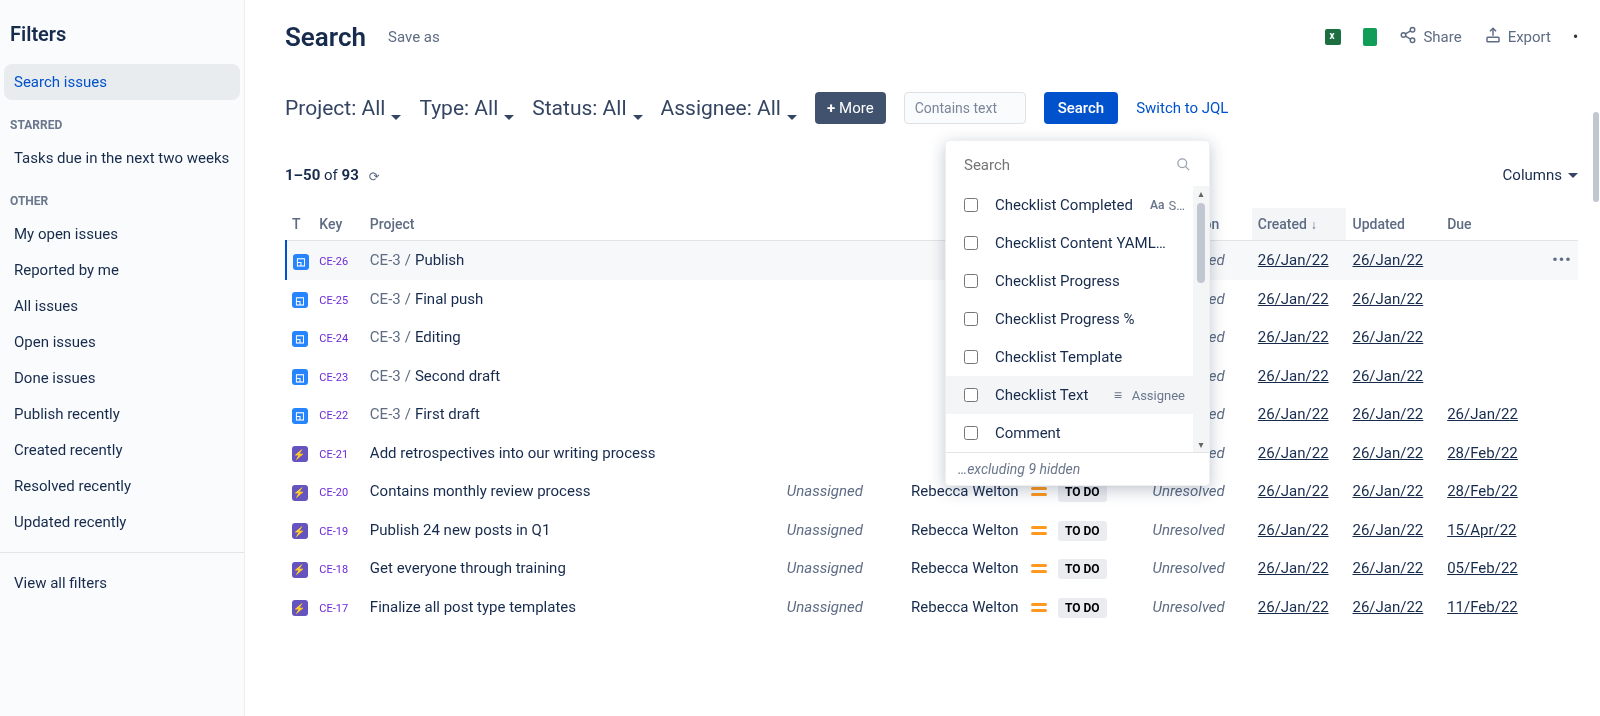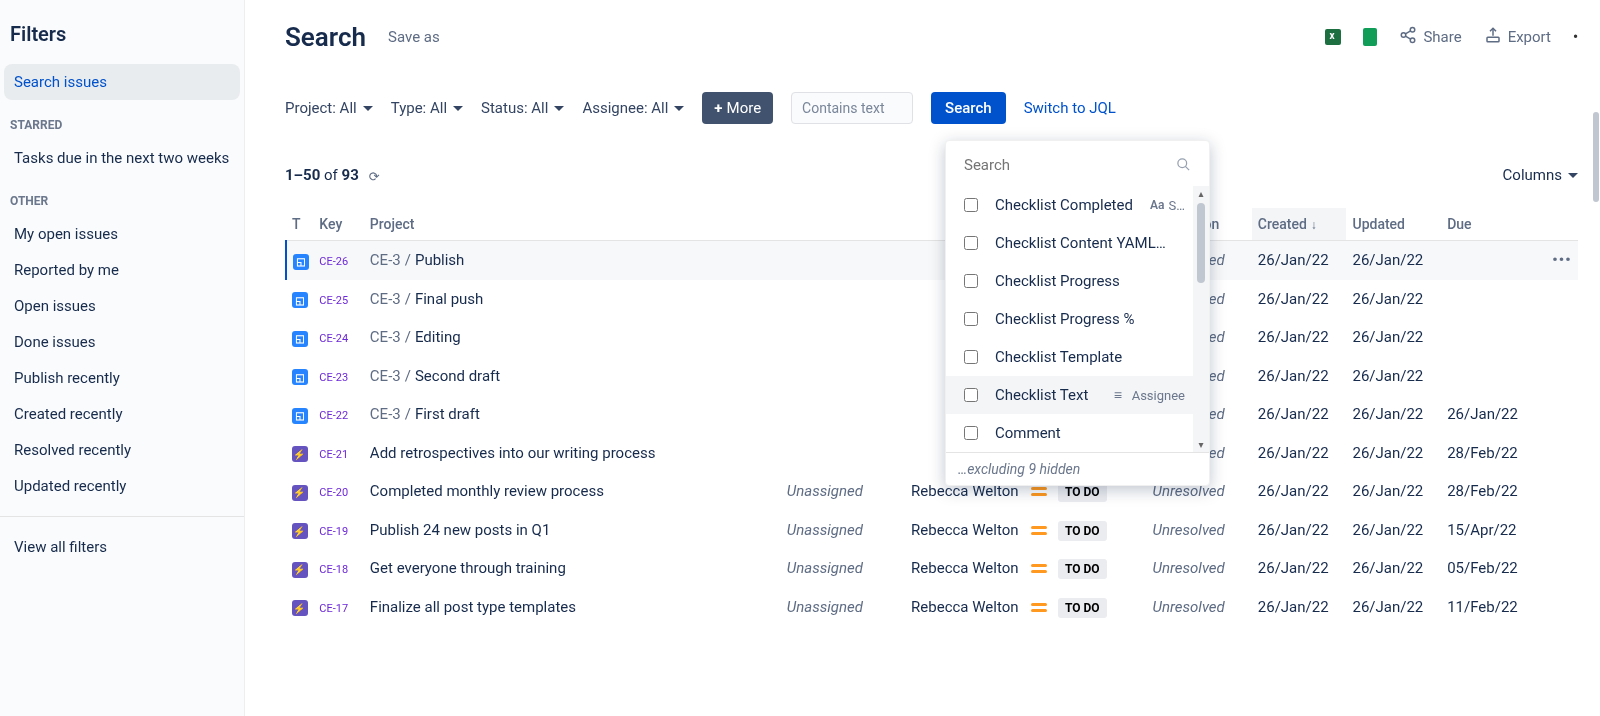--- a/index.html
+++ b/index.html
@@ -96,24 +96,24 @@
   .filter-row {
     display: flex;
     align-items: center;
     gap: 18px;
     margin-bottom: 42px;
     flex-wrap: nowrap;
     position: relative;
   }
   .filter-chip {
     color: #344563;
-    font-size: 15px;
+    font-size: 21px;
     cursor: pointer;
     display: inline-flex;
-    align-items: center;
+    align-items: flex-end;
     gap: 4px;
   }
   .chev {
     display: inline-block;
     border-left: 5px solid transparent;
     border-right: 5px solid transparent;
     border-top: 5px solid #344563;
     margin-left: 2px;
   }
   .more-btn {
@@ -227,21 +227,21 @@
   .priority-icon::after { top: 7px; }
   .status-badge {
     background: #EBECF0;
     color: #000000;
     font-size: 12px;
     font-weight: 700;
     padding: 3px 7px;
     border-radius: 3px;
   }
   .resolution { font-style: italic; color: #5E6C84; }
-  .date { color: #172B4D; }
+  .date { color: #172B4D; text-decoration: underline; }
   .row-menu { color: #5E6C84; font-weight: 700; letter-spacing: 1px; cursor: pointer; }
   .dropdown {
     position: absolute;
     left: 700px;
     top: 140px;
     width: 265px;
     background: #fff;
     border-radius: 4px;
     box-shadow: 0 4px 16px rgba(9,30,66,0.25);
     z-index: 50;
@@ -332,20 +332,21 @@
     <div class="sidebar-heading">Filters</div>
     <div class="sidebar-item selected">Search issues</div>
     <div class="sidebar-section">Starred</div>
     <div id="starred-list">
         <div class="sidebar-item">Tasks due in the next two weeks</div>
       </div>
     <div class="sidebar-section">Other</div>
     <div id="other-list">
         <div class="sidebar-item">My open issues</div>
         <div class="sidebar-item">Reported by me</div>
+        <div class="sidebar-item">All issues</div>
         <div class="sidebar-item">Open issues</div>
         <div class="sidebar-item">Done issues</div>
         <div class="sidebar-item">Publish recently</div>
         <div class="sidebar-item">Created recently</div>
         <div class="sidebar-item">Resolved recently</div>
         <div class="sidebar-item">Updated recently</div>
       </div>
     <div class="sidebar-divider"></div>
     <div class="sidebar-item">View all filters</div>
   </aside>
@@ -516,21 +517,21 @@
             <td><span class="status-badge">TO DO</span></td>
             <td><span class="resolution">Unresolved</span></td>
             <td><span class="date">26/Jan/22</span></td>
             <td><span class="date">26/Jan/22</span></td>
             <td><span class="date">28/Feb/22</span></td>
             <td></td>
           </tr>
           <tr>
             <td><span class="type-icon type-epic">⚡</span></td>
             <td><span class="key">CE-20</span></td>
-            <td><span class="summary">Completed monthly review process</span></td>
+            <td><span class="summary">Contains monthly review process</span></td>
             <td class="assignee-un">Unassigned</td>
             <td class="reporter">Rebecca Welton</td>
             <td><span class="priority-icon"></span></td>
             <td><span class="status-badge">TO DO</span></td>
             <td><span class="resolution">Unresolved</span></td>
             <td><span class="date">26/Jan/22</span></td>
             <td><span class="date">26/Jan/22</span></td>
             <td><span class="date">28/Feb/22</span></td>
             <td></td>
           </tr>

